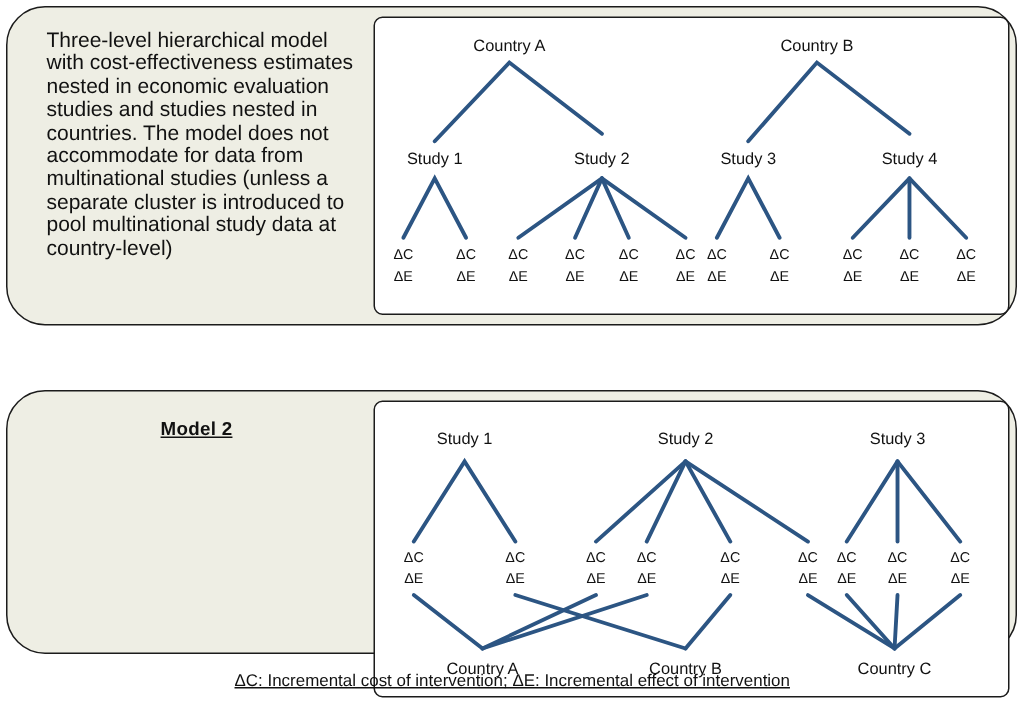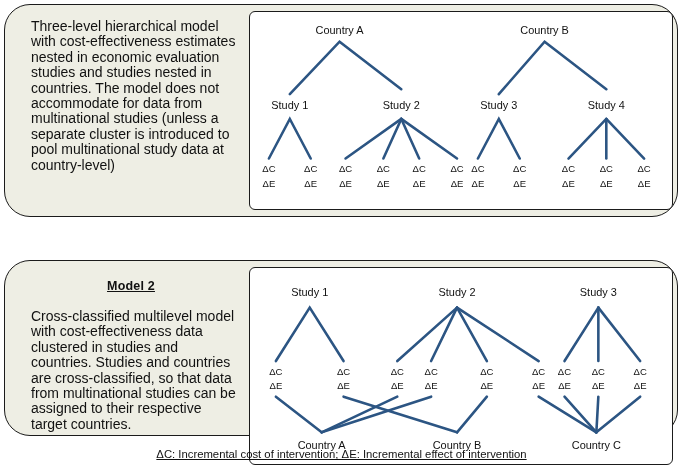--- a/index.html
+++ b/index.html
@@ -153,21 +153,20 @@
         <text class="leaf-label" x="396" y="177">ΔE</text>
       </g>
     </svg>
   </div>
 </div>
 
 <div class="panel" id="panel-model2">
 
   <div class="desc-col">
     <div class="model-title">Model 2</div>
-    <div class="model-text">Cross-classified multilevel model with cost-effectiveness data clustered in studies and countries. Studies and countries are cross-classified, so that data from multinational studies can be assigned to their respective target countries.</div>
   </div>
 
   <div class="diagram" id="diagram-model2">
     <svg viewBox="0 0 424 198" preserveAspectRatio="none">
 
       <text class="node-label" x="60" y="28">Study 1</text>
       <text class="node-label" x="208" y="28">Study 2</text>
       <text class="node-label" x="350" y="28">Study 3</text>
 
       <path class="edge" d="M 26 94 L 60 40 L 94 94"></path>

